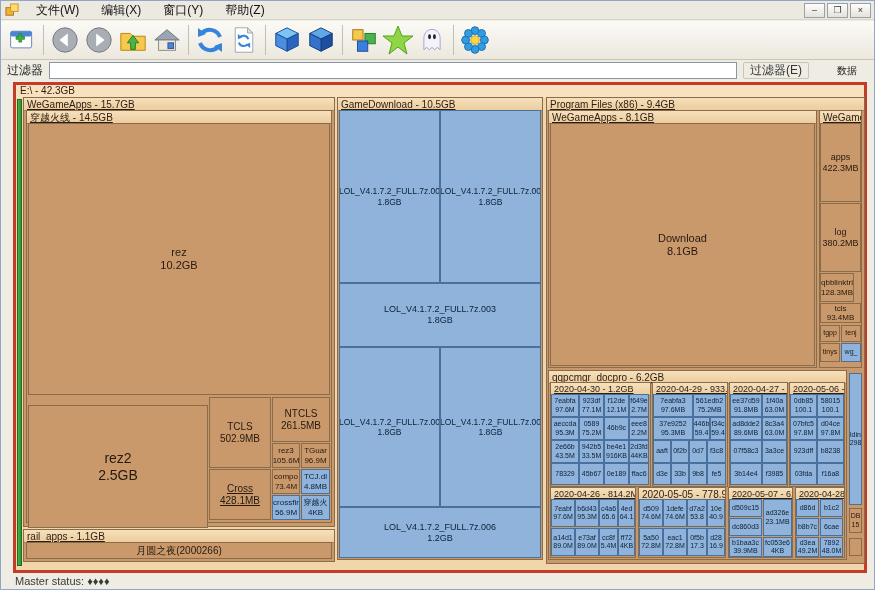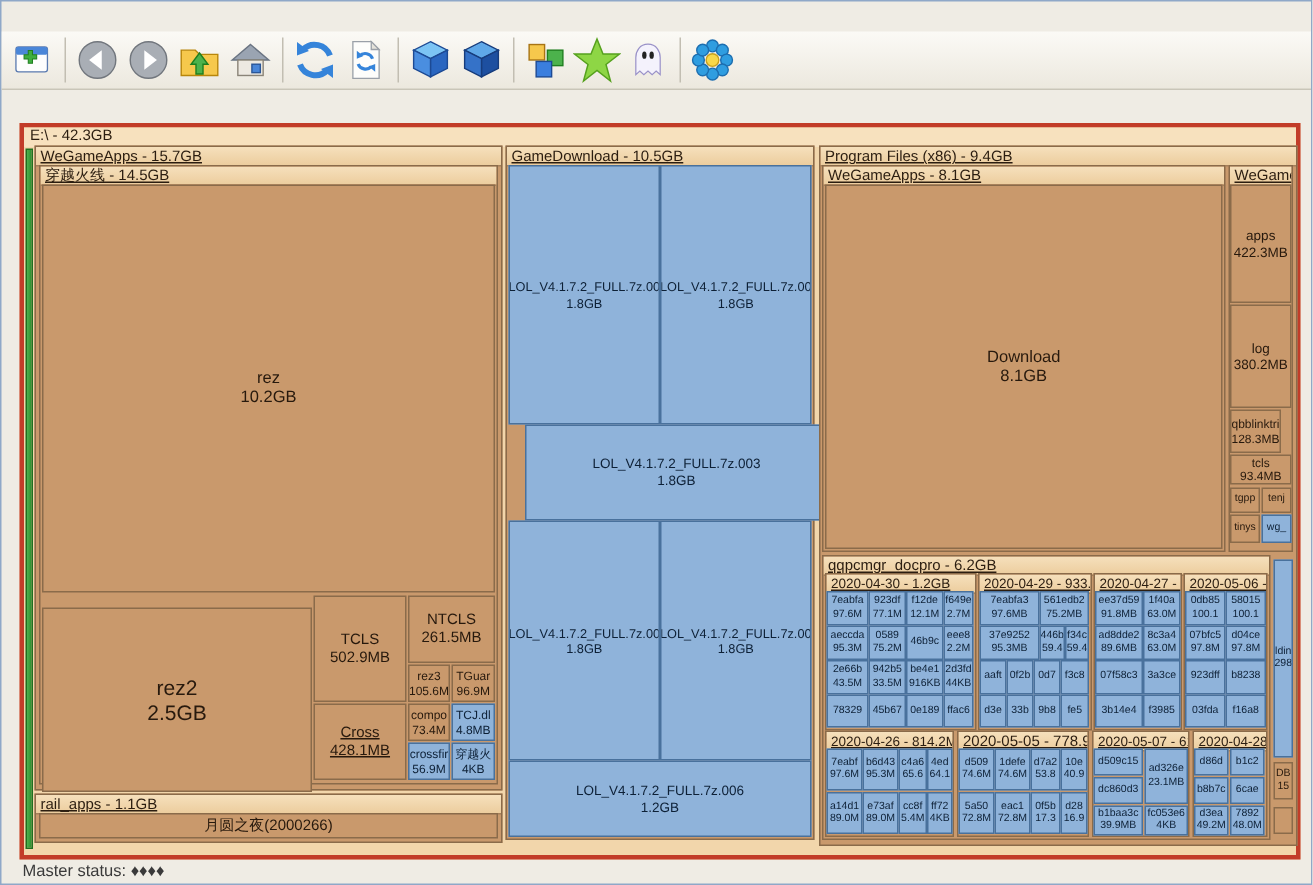--- a/index.html
+++ b/index.html
@@ -41,20 +41,37 @@
   .tm-file   { background:#8FB3DA; border:1px solid #49719C; color:#0D2036; }
   .tm-strip  { background:linear-gradient(90deg,#4DB04D,#2E8F2E); border:1px solid #1F6F1F; }
   
   .statusbar { position:absolute; left:14px; top:574px; font-size:11px; color:#3A3A3A; }
 </style>
 </head>
 <body>
 
 <div class="window">
 
+  <div class="titlebar">
+    <span style="display:inline-flex;margin-right:4px;">
+      <svg width="15" height="15" viewBox="0 0 16 16">
+          <rect x="1" y="5" width="8" height="8" fill="#F2B33C" stroke="#A87414"></rect>
+          <rect x="6" y="1" width="8" height="8" fill="#FFD870" stroke="#C89828"></rect>
+        </svg>
+    </span>
+    <span class="menu-item">文件(W)</span>
+    <span class="menu-item">编辑(X)</span>
+    <span class="menu-item">窗口(Y)</span>
+    <span class="menu-item">帮助(Z)</span>
+    <span class="win-btns">
+      <span class="win-btn">–</span>
+      <span class="win-btn">❐</span>
+      <span class="win-btn">×</span>
+    </span>
+  </div>
 
   <div class="toolbar">
     <span class="tbtn" title="new-view-icon">
       <svg width="28" height="28" viewBox="0 0 32 32">
           <rect x="3" y="6" width="24" height="19" rx="2" fill="#FDFDFD" stroke="#5A7AB0"></rect>
           <rect x="3" y="6" width="24" height="6" rx="2" fill="#4A86D8"></rect>
           <path d="M19 20 h4 v-4 h4 v4 h4 v4 h-4 v4 h-4 v-4 h-4 z" transform="translate(-6,-4) scale(0.8)" fill="#3FAE3F" stroke="#1F7F1F"></path>
         </svg>
     </span>
     <span class="tsep"></span>
@@ -148,20 +165,26 @@
             <circle cx="16" cy="26" r="4.2"></circle>
             <circle cx="9" cy="23" r="4.2"></circle>
             <circle cx="6" cy="16" r="4.2"></circle>
             <circle cx="9" cy="9" r="4.2"></circle>
           </g>
         <circle cx="16" cy="16" r="4.5" fill="#F8D84A" stroke="#C8A020"></circle>
       </svg>
     </span>
   </div>
 
+  <div class="filterbar">
+    <span class="lbl">过滤器</span>
+    <input class="filter-input" value="" style="">
+    <span class="filter-btn">过滤器(E)</span>
+    <span class="data-lbl">数据</span>
+  </div>
 
   <div class="treemap">
     <div class="root-hdr">E:\ - 42.3GB</div>
     <div id="tm-blocks">
         <div class="tm-strip" style="left: 1px; top: 14px; width: 5px; height: 467px;"></div>
         <div class="tm-container" style="left: 7px; top: 12px; width: 312px; height: 430px;">
           <div class="hdr">WeGameApps - 15.7GB</div>
         </div>
         <div class="tm-container" style="left: 10px; top: 25px; width: 306px; height: 413px;">
           <div class="hdr">穿越火线 - 14.5GB</div>
@@ -192,21 +215,21 @@
           <div class="hdr">rail_apps - 1.1GB</div>
         </div>
         <div class="tm-folder" style="left: 10px; top: 457px; width: 306px; height: 17px; font-size: 10px;">月圆之夜(2000266)</div>
         <div class="tm-container" style="left: 321px; top: 12px; width: 206px; height: 463px;">
           <div class="hdr">GameDownload - 10.5GB</div>
         </div>
         <div class="tm-file" style="left: 323px; top: 25px; width: 101px; height: 173px; font-size: 8.5px;">LOL_V4.1.7.2_FULL.7z.00
 1.8GB</div>
         <div class="tm-file" style="left: 424px; top: 25px; width: 101px; height: 173px; font-size: 8.5px;">LOL_V4.1.7.2_FULL.7z.00
 1.8GB</div>
-        <div class="tm-file" style="left: 323px; top: 198px; width: 202px; height: 64px; font-size: 9px; margin-left: 11px;">LOL_V4.1.7.2_FULL.7z.003
+        <div class="tm-file" style="left: 323px; top: 198px; width: 202px; height: 64px; font-size: 9px;">LOL_V4.1.7.2_FULL.7z.003
 1.8GB</div>
         <div class="tm-file" style="left: 323px; top: 262px; width: 101px; height: 160px; font-size: 8.5px;">LOL_V4.1.7.2_FULL.7z.00
 1.8GB</div>
         <div class="tm-file" style="left: 424px; top: 262px; width: 101px; height: 160px; font-size: 8.5px;">LOL_V4.1.7.2_FULL.7z.00
 1.8GB</div>
         <div class="tm-file" style="left: 323px; top: 422px; width: 202px; height: 51px; font-size: 9px;">LOL_V4.1.7.2_FULL.7z.006
 1.2GB</div>
         <div class="tm-container" style="left: 530px; top: 12px; width: 319px; height: 467px;">
           <div class="hdr">Program Files (x86) - 9.4GB</div>
         </div>

